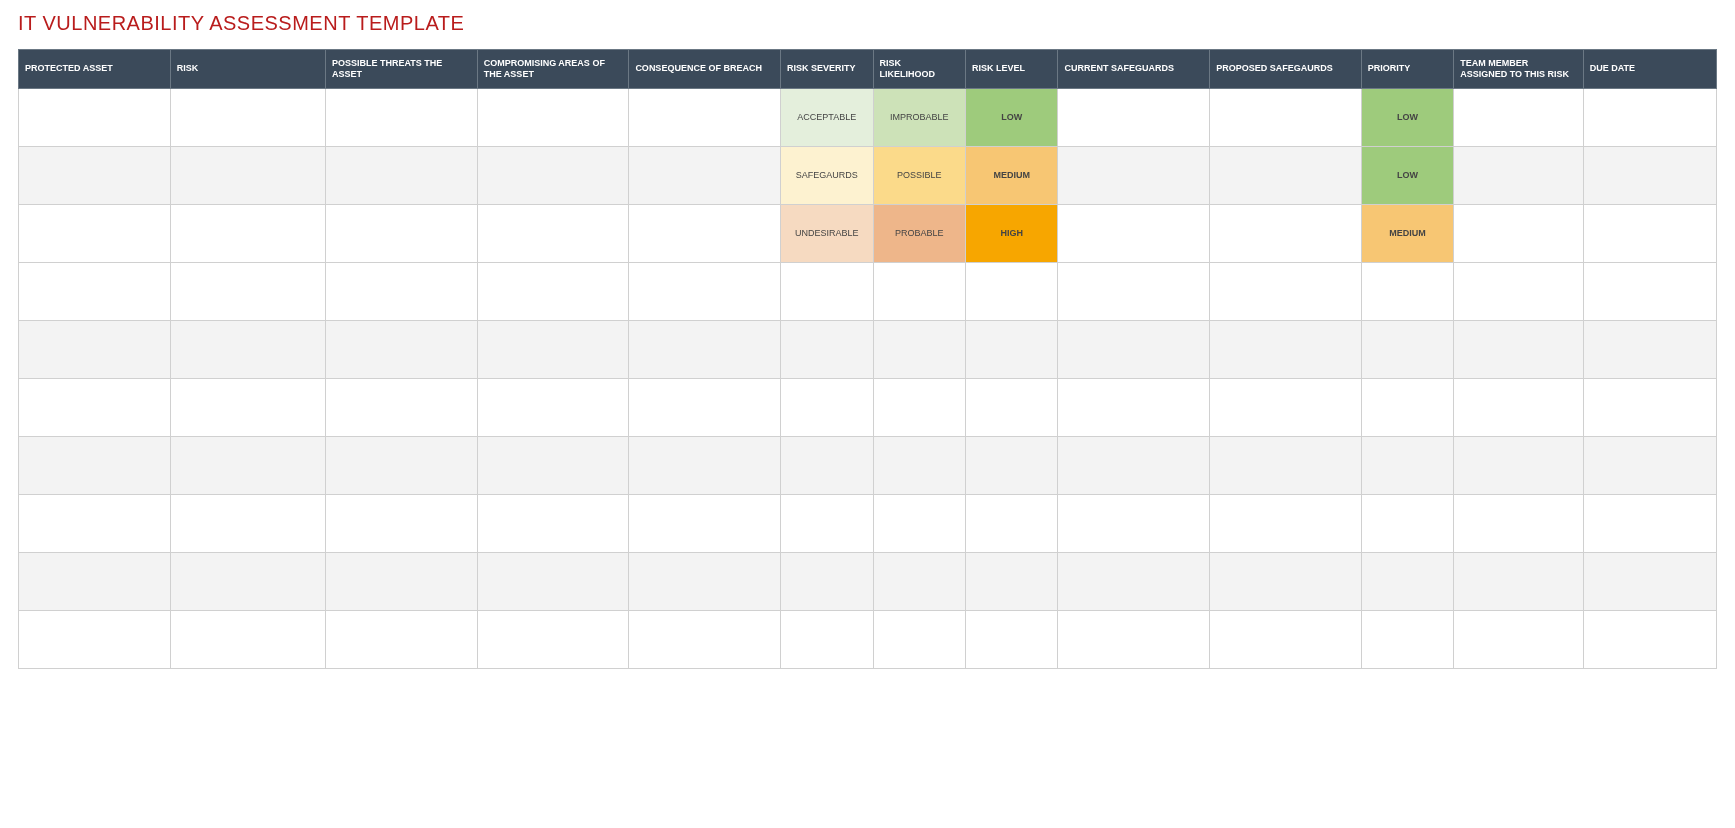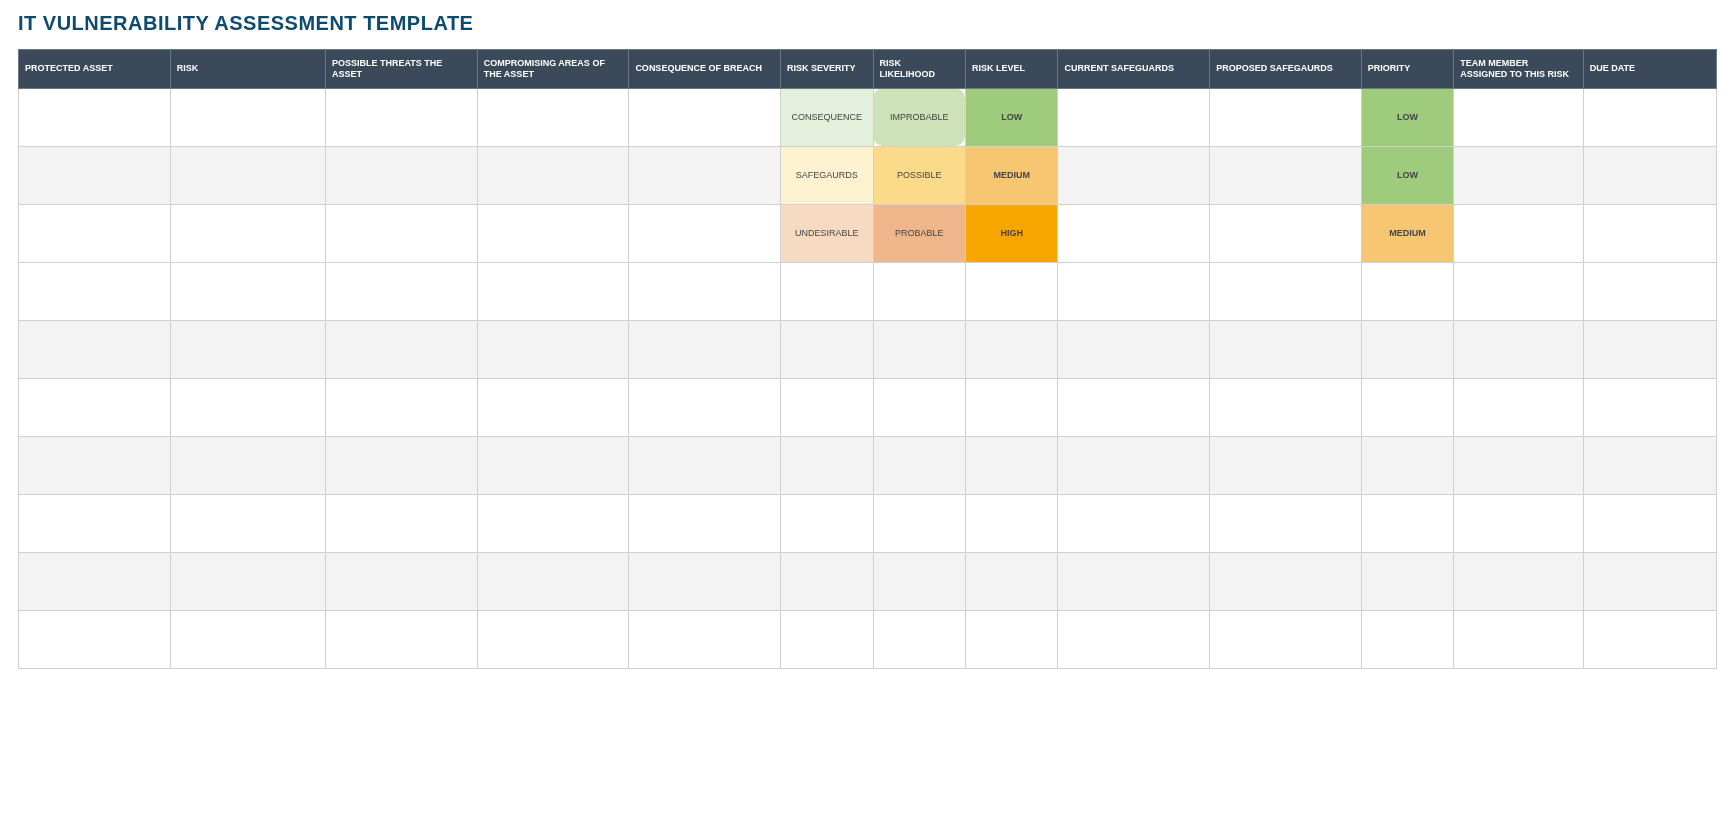--- a/index.html
+++ b/index.html
@@ -3,22 +3,22 @@
 <meta charset="utf-8">
 <style>
   * { box-sizing: border-box; margin: 0; padding: 0; }
   body {
     font-family: Arial, Helvetica, sans-serif;
     background: #ffffff;
     padding: 12px 18px;
   }
   .title {
     font-size: 20px;
-    font-weight: bold;
-    color: #0c4a6e;
+    font-weight: normal;
+    color: #b91c1c;
     letter-spacing: 0.5px;
     margin-bottom: 14px;
   }
   table {
     border-collapse: collapse;
     width: 100%;
     table-layout: fixed;
   }
   th {
     background: #3b4a5a;
@@ -43,21 +43,21 @@
   }
   tr.alt td { background: #f3f3f3; }
   tr.plain td { background: #ffffff; }
 
   
   .sev-acceptable  { background: #e4efdc !important; }
   .sev-tolerable   { background: #fdf2d0 !important; }
   .sev-undesirable { background: #f6dac1 !important; }
   .sev-intolerable { background: #faeadd !important; }
 
-  .lik-improbable  { background: #cde2b8 !important; border-radius: 10px; }
+  .lik-improbable  { background: #cde2b8 !important; }
   .lik-possible    { background: #fbda8a !important; }
   .lik-probable1   { background: #eeb68a !important; }
   .lik-probable2   { background: #eeb68a !important; }
 
   .lvl-low     { background: #9ecb7c !important; font-weight: bold; }
   .lvl-medium  { background: #f7c673 !important; font-weight: bold; }
   .lvl-high    { background: #f7a600 !important; font-weight: bold; }
   .lvl-extreme { background: #f28e6c !important; font-weight: bold; }
 
   .pri-low    { background: #9ecb7c !important; font-weight: bold; }
@@ -117,21 +117,21 @@
         <th>DUE DATE</th>
       </tr>
   </thead>
   <tbody id="table-body">
       <tr class="plain">
         <td></td>
         <td></td>
         <td></td>
         <td></td>
         <td></td>
-        <td class="sev-acceptable">CONSEQUENCE</td>
+        <td class="sev-acceptable">ACCEPTABLE</td>
         <td class="lik-improbable">IMPROBABLE</td>
         <td class="lvl-low">LOW</td>
         <td></td>
         <td></td>
         <td class="pri-low">LOW</td>
         <td></td>
         <td></td>
       </tr>
       <tr class="alt">
         <td></td>

